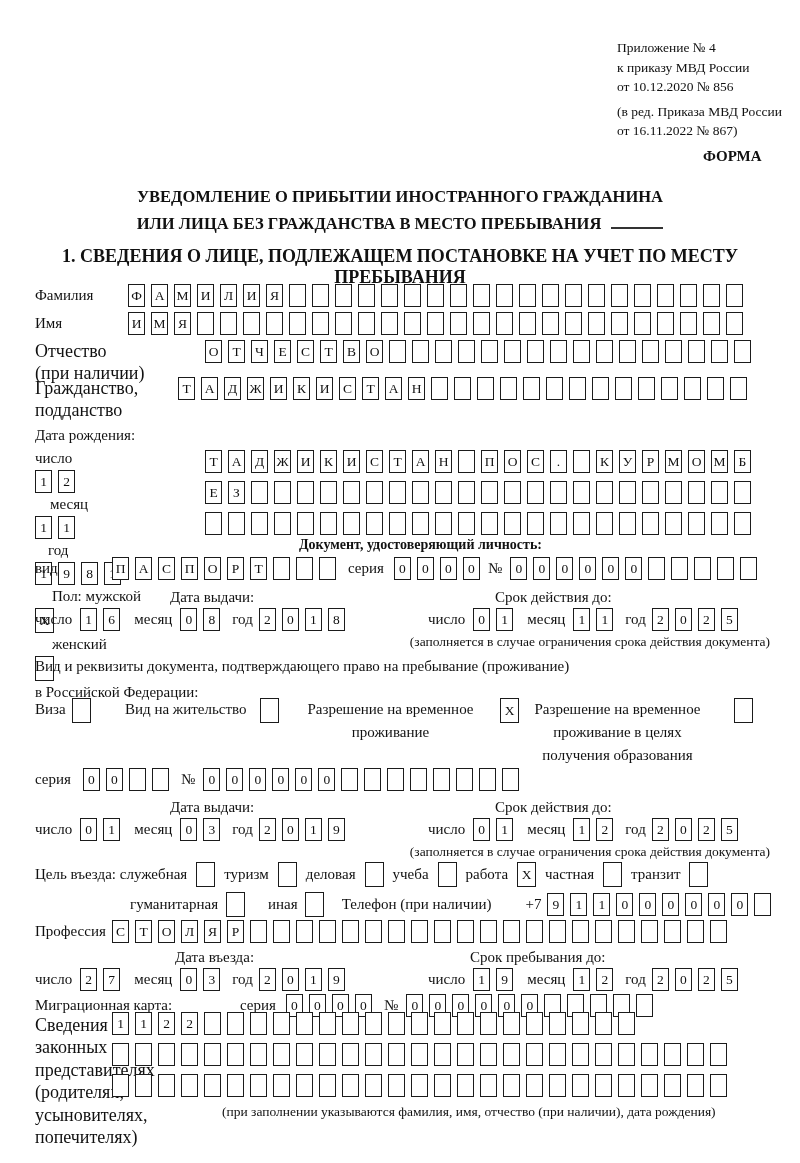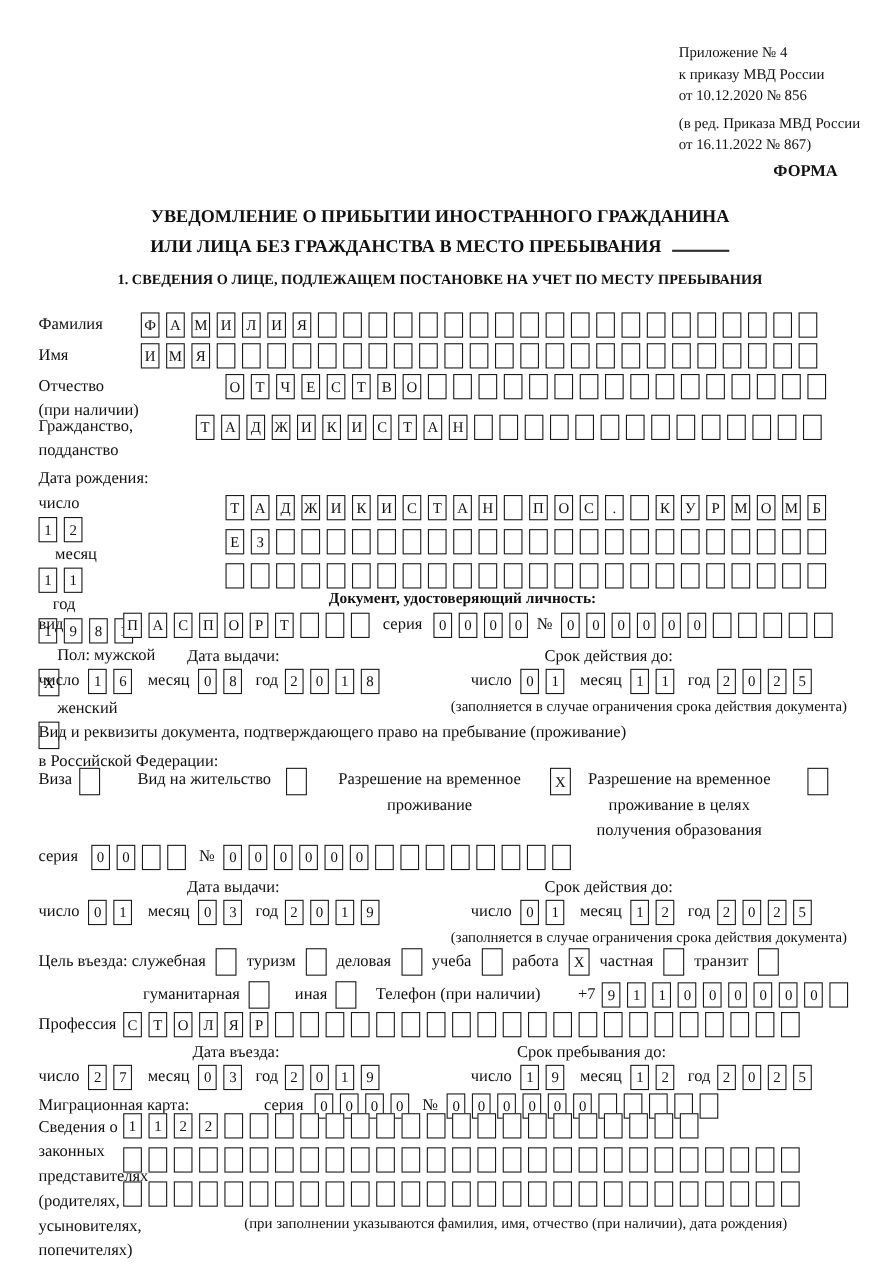--- a/index.html
+++ b/index.html
@@ -6,21 +6,21 @@
   html, body { margin: 0; padding: 0; background: #ffffff; }
   body { font-family: "Liberation Serif", "DejaVu Serif", serif; color: #111; }
   .page { position: relative; width: 800px; height: 1163px; background: #fff; overflow: hidden; }
 
   .abs { position: absolute; }
   .row { position: absolute; display: flex; align-items: flex-start; }
 
   .lbl { font-size: 15px; line-height: 23px; white-space: nowrap; }
   .b { font-weight: bold; }
 
-  .lblcol span { display: block; line-height: 22.4px; font-size: 15px; white-space: nowrap; }
+  .lblcol span { display: block; line-height: 22.4px; font-size: 18px; white-space: nowrap; }
 
   .cells { display: inline-flex; column-gap: 6px; }
   .cell {
     flex: none; width: 17px; height: 23px;
     border: 1.8px solid #1b1b1b; background: #fff;
     display: inline-flex; align-items: center; justify-content: center;
     font-size: 13.5px; line-height: 1;
   }
   .cb .cell { width: 19px; height: 25px; }
 
@@ -47,21 +47,21 @@
     <span class="hdrline gaptop">(в ред. Приказа МВД России</span>
     <span class="hdrline">от 16.11.2022 № 867)</span>
   </div>
   <div class="abs b" style="left:703px; top:148px; font-size:15px;">ФОРМА</div>
 
   <div class="title" style="top:183px;">УВЕДОМЛЕНИЕ О ПРИБЫТИИ ИНОСТРАННОГО ГРАЖДАНИНА</div>
   <div class="title" style="top:210px;">
     <span>ИЛИ ЛИЦА БЕЗ ГРАЖДАНСТВА В МЕСТО ПРЕБЫВАНИЯ</span><span class="underline-blank"></span>
   </div>
 
-  <div class="centered-head" style="top:246px; font-size:13px;">1. СВЕДЕНИЯ О ЛИЦЕ, ПОДЛЕЖАЩЕМ ПОСТАНОВКЕ НА УЧЕТ ПО МЕСТУ ПРЕБЫВАНИЯ</div>
+  <div class="centered-head" style="top:246px; font-size:18px;">1. СВЕДЕНИЯ О ЛИЦЕ, ПОДЛЕЖАЩЕМ ПОСТАНОВКЕ НА УЧЕТ ПО МЕСТУ ПРЕБЫВАНИЯ</div>
 
   <div class="row" style="left:35px; top:284px;">
     <span class="lbl" style="width:93px;">Фамилия</span>
     <span class="cells">
         <span class="cell">Ф</span>
         <span class="cell">А</span>
         <span class="cell">М</span>
         <span class="cell">И</span>
         <span class="cell">Л</span>
         <span class="cell">И</span>

